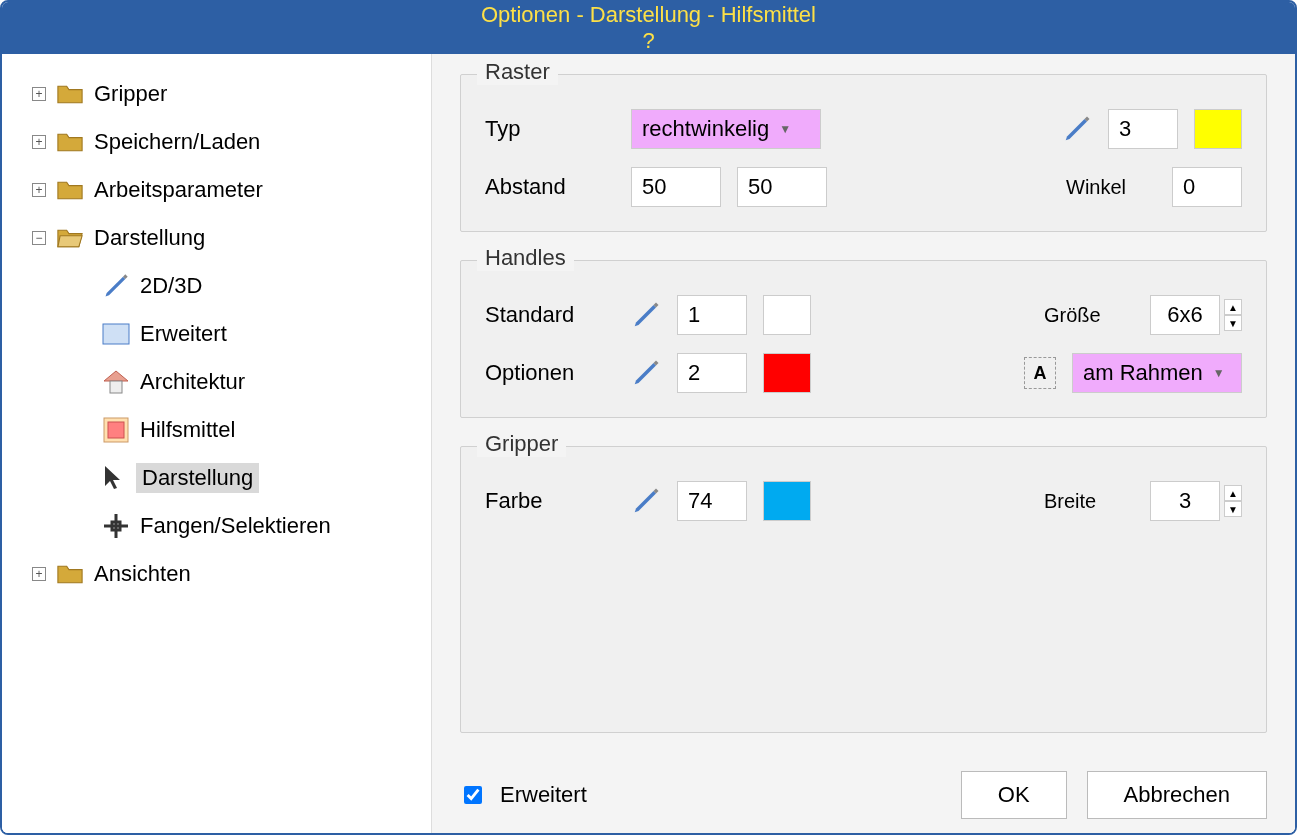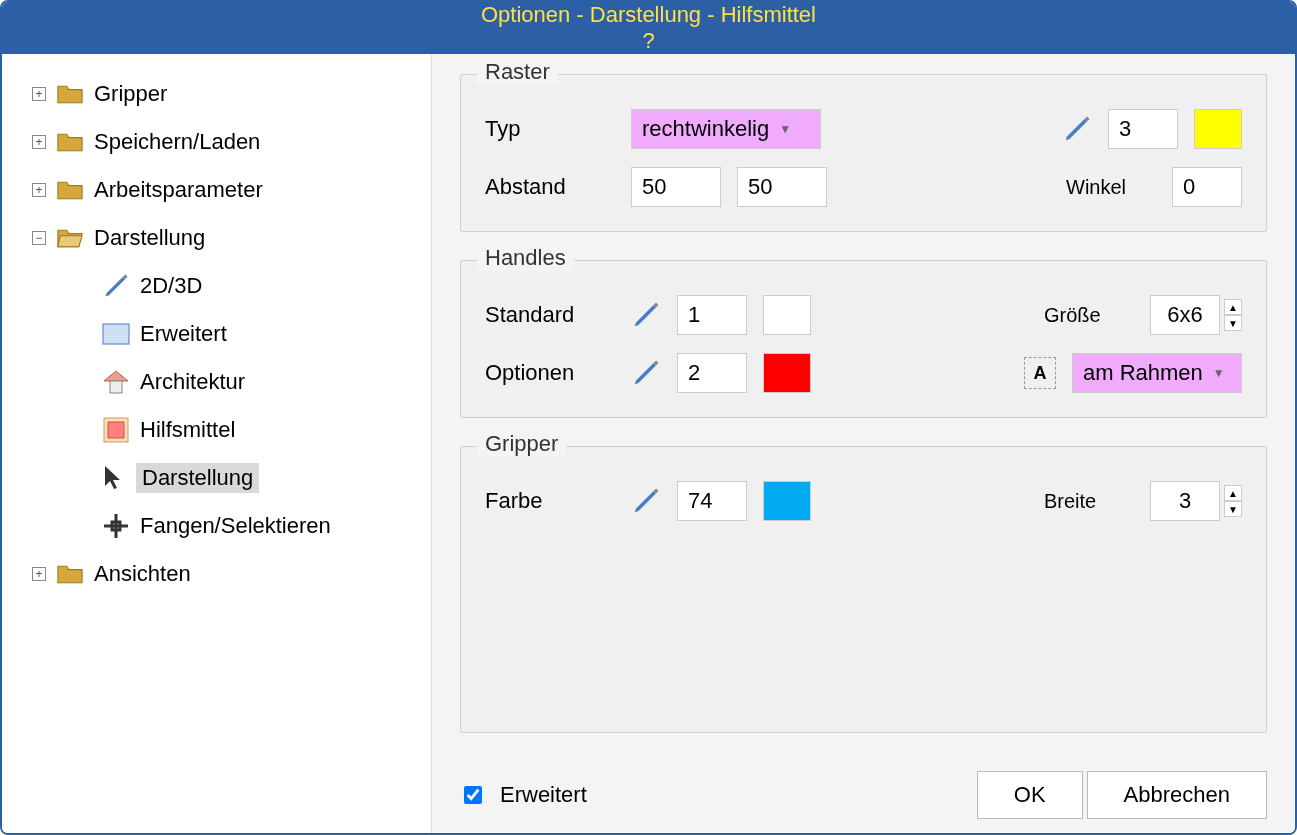--- a/index.html
+++ b/index.html
@@ -87,21 +87,21 @@
   .spin { display: flex; align-items: center; gap: 4px; }
   .spin-btns { display: flex; flex-direction: column; }
   .spin-btns div { width: 18px; height: 16px; border: 1px solid #ccc; background: #fff; display:flex; align-items:center; justify-content:center; font-size:10px; cursor:pointer; }
   .footer {
     margin-top: auto;
     display: flex; align-items: center;
     padding-top: 10px;
   }
   .footer .chk { display: flex; align-items: center; gap: 15px; font-size: 22px; }
   .footer .chk input { width: 18px; height: 18px; }
-  .footer-btns { margin-left: auto; display: flex; gap: 4px; border-radius: 23px; }
+  .footer-btns { margin-left: auto; display: flex; gap: 20px; border-radius: 23px; }
   .btn-std {
     border: 1px solid #bbb; background: #fff;
     font-size: 22px; padding: 10px 36px; cursor: pointer;
   }
   .text-frame-icon { width:32px; height:32px; border:1px dashed #999; display:flex; align-items:center; justify-content:center; font-weight:bold; font-size:18px; }
 </style>
 </head>
 <body>
 
 <div class="window">

